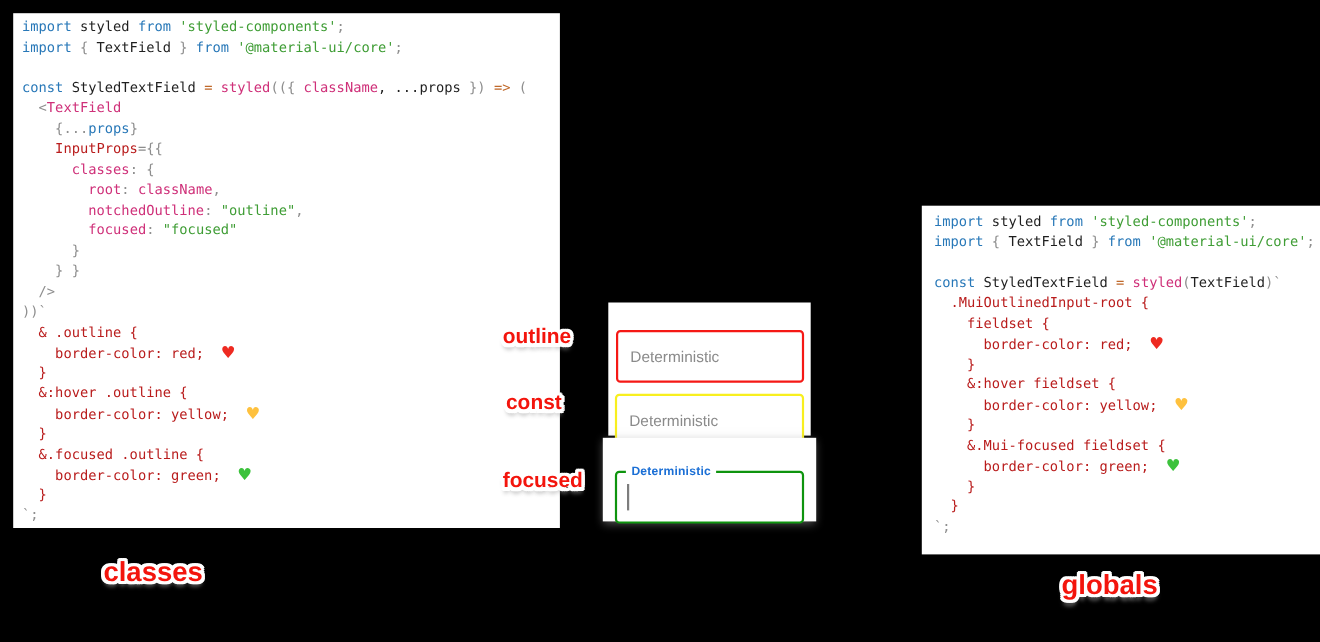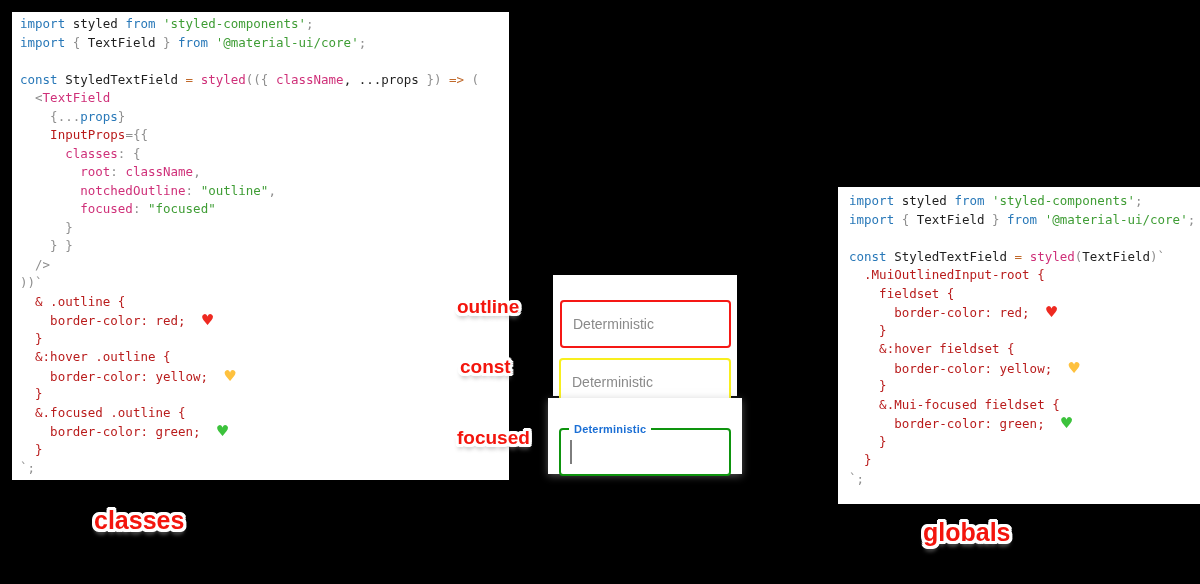--- a/index.html
+++ b/index.html
@@ -59,21 +59,21 @@
       -3px 0 0 #fff, 3px 0 0 #fff, 0 -3px 0 #fff, 0 3px 0 #fff,
       -2px -3px 0 #fff, 2px -3px 0 #fff, -2px 3px 0 #fff, 2px 3px 0 #fff,
       0 5px 4px rgba(150,150,150,.85);
   }
   .state-label{font-size:19px;}
   #label-default{left:457px;top:296px;}
   #label-hover{left:460px;top:356px;}
   #label-focused{left:457px;top:427px;}
   .caption{font-size:25px;}
   #caption-classes{left:94px;top:506px;}
-  #caption-globals{left:923px;top:518px;}
+  #caption-globals{left:965px;top:518px;}
 </style>
 </head>
 <body>
 
 <pre id="left-code" class="code-block"><div class="ln"><span class="tok-k">import</span><span class="tok-t"> styled </span><span class="tok-k">from</span><span class="tok-s"> 'styled-components'</span><span class="tok-d">;</span></div><div class="ln"><span class="tok-k">import</span><span class="tok-d"> { </span><span class="tok-t">TextField</span><span class="tok-d"> } </span><span class="tok-k">from</span><span class="tok-s"> '@material-ui/core'</span><span class="tok-d">;</span></div><div class="ln">&nbsp;</div><div class="ln"><span class="tok-k">const</span><span class="tok-t"> StyledTextField </span><span class="tok-o">=</span><span class="tok-t"> </span><span class="tok-p">styled</span><span class="tok-d">(({ </span><span class="tok-p">className</span><span class="tok-t">, ...props</span><span class="tok-d"> }) </span><span class="tok-o">=&gt;</span><span class="tok-d"> (</span></div><div class="ln"><span class="tok-d">  &lt;</span><span class="tok-p">TextField</span></div><div class="ln"><span class="tok-d">    {...</span><span class="tok-k">props</span><span class="tok-d">}</span></div><div class="ln"><span class="tok-t">    </span><span class="tok-g">InputProps</span><span class="tok-d">={{</span></div><div class="ln"><span class="tok-t">      </span><span class="tok-p">classes</span><span class="tok-d">: {</span></div><div class="ln"><span class="tok-t">        </span><span class="tok-p">root</span><span class="tok-d">: </span><span class="tok-p">className</span><span class="tok-d">,</span></div><div class="ln"><span class="tok-t">        </span><span class="tok-p">notchedOutline</span><span class="tok-d">: </span><span class="tok-s">"outline"</span><span class="tok-d">,</span></div><div class="ln"><span class="tok-t">        </span><span class="tok-p">focused</span><span class="tok-d">: </span><span class="tok-s">"focused"</span></div><div class="ln"><span class="tok-d">      }</span></div><div class="ln"><span class="tok-d">    } }</span></div><div class="ln"><span class="tok-d">  /&gt;</span></div><div class="ln"><span class="tok-d">))`</span></div><div class="ln"><span class="tok-g">  &amp; .outline {</span></div><div class="ln"><span class="tok-g">    border-color: red;  </span><span class="tok-hr">♥</span></div><div class="ln"><span class="tok-g">  }</span></div><div class="ln"><span class="tok-g">  &amp;:hover .outline {</span></div><div class="ln"><span class="tok-g">    border-color: yellow;  </span><span class="tok-hy">♥</span></div><div class="ln"><span class="tok-g">  }</span></div><div class="ln"><span class="tok-g">  &amp;.focused .outline {</span></div><div class="ln"><span class="tok-g">    border-color: green;  </span><span class="tok-hg">♥</span></div><div class="ln"><span class="tok-g">  }</span></div><div class="ln"><span class="tok-d">`;</span></div></pre>
 
 <pre id="right-code" class="code-block"><div class="ln"><span class="tok-k">import</span><span class="tok-t"> styled </span><span class="tok-k">from</span><span class="tok-s"> 'styled-components'</span><span class="tok-d">;</span></div><div class="ln"><span class="tok-k">import</span><span class="tok-d"> { </span><span class="tok-t">TextField</span><span class="tok-d"> } </span><span class="tok-k">from</span><span class="tok-s"> '@material-ui/core'</span><span class="tok-d">;</span></div><div class="ln">&nbsp;</div><div class="ln"><span class="tok-k">const</span><span class="tok-t"> StyledTextField </span><span class="tok-o">=</span><span class="tok-t"> </span><span class="tok-p">styled</span><span class="tok-d">(</span><span class="tok-t">TextField</span><span class="tok-d">)`</span></div><div class="ln"><span class="tok-g">  .MuiOutlinedInput-root {</span></div><div class="ln"><span class="tok-g">    fieldset {</span></div><div class="ln"><span class="tok-g">      border-color: red;  </span><span class="tok-hr">♥</span></div><div class="ln"><span class="tok-g">    }</span></div><div class="ln"><span class="tok-g">    &amp;:hover fieldset {</span></div><div class="ln"><span class="tok-g">      border-color: yellow;  </span><span class="tok-hy">♥</span></div><div class="ln"><span class="tok-g">    }</span></div><div class="ln"><span class="tok-g">    &amp;.Mui-focused fieldset {</span></div><div class="ln"><span class="tok-g">      border-color: green;  </span><span class="tok-hg">♥</span></div><div class="ln"><span class="tok-g">    }</span></div><div class="ln"><span class="tok-g">  }</span></div><div class="ln"><span class="tok-d">`;</span></div></pre>
 
 <div id="label-default" class="red-label state-label">outline</div>
 <div id="label-hover" class="red-label state-label">const</div>

